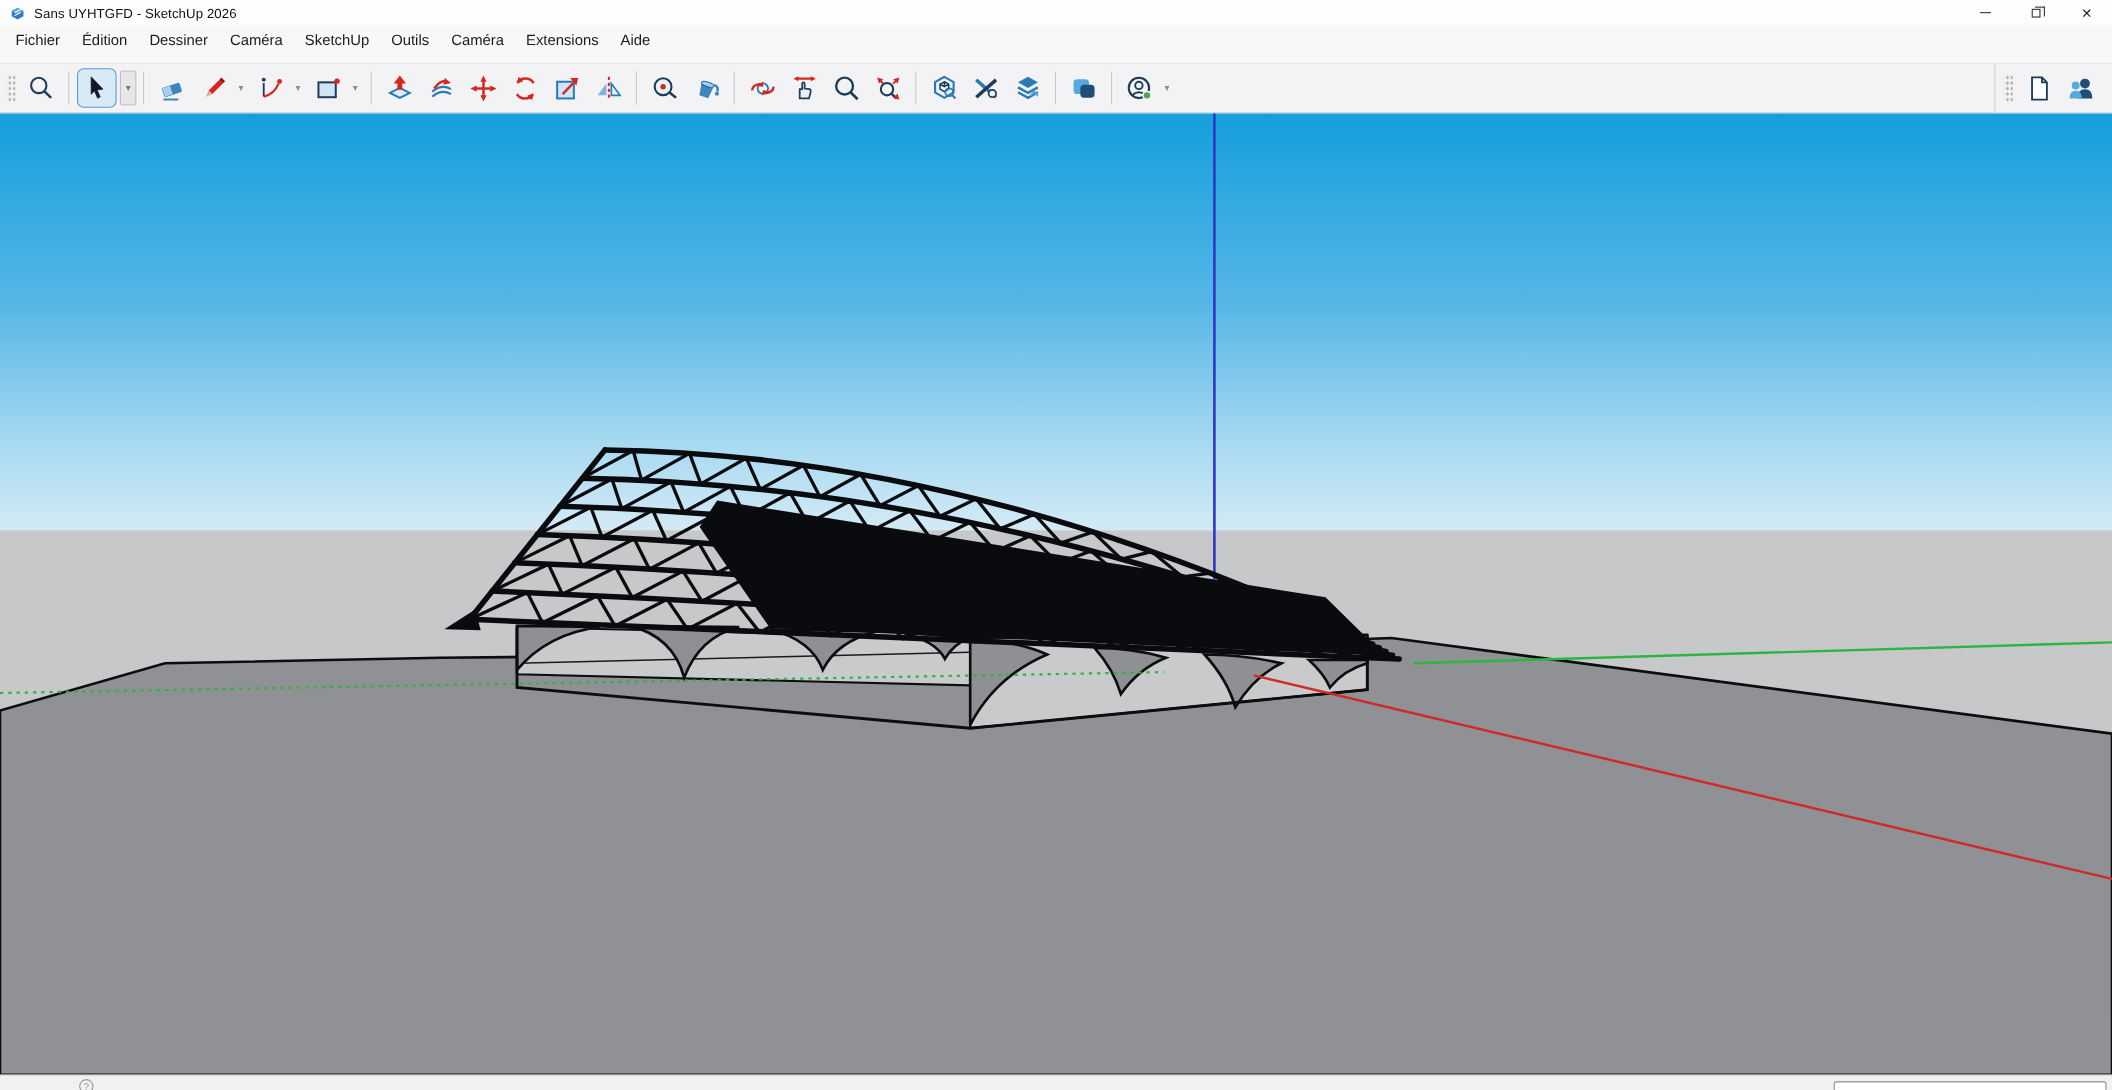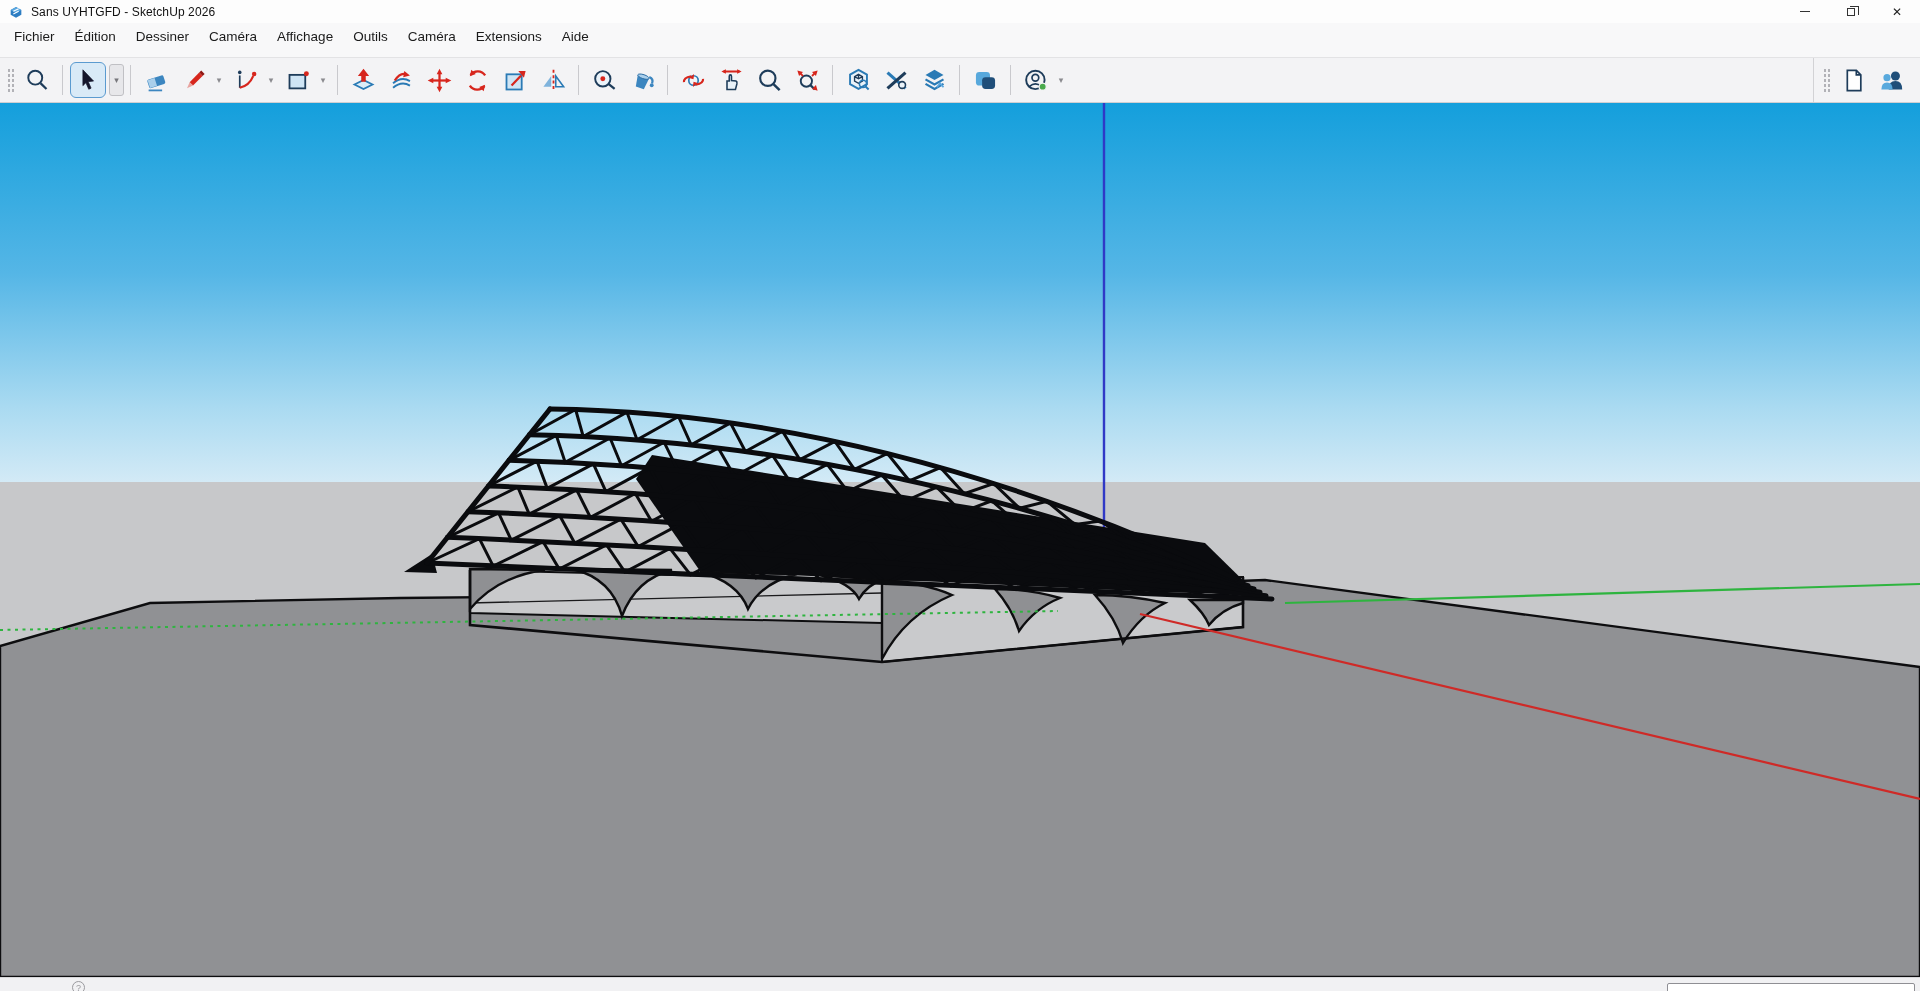--- a/index.html
+++ b/index.html
@@ -69,21 +69,21 @@
         <span class="glyph-close">✕</span>
       </div>
   </div>
 </div>
 
 <div class="menubar" id="menubar">
     <div class="menu-item">Fichier</div>
     <div class="menu-item">Édition</div>
     <div class="menu-item">Dessiner</div>
     <div class="menu-item">Caméra</div>
-    <div class="menu-item">Affichage</div>
+    <div class="menu-item">SketchUp</div>
     <div class="menu-item">Outils</div>
     <div class="menu-item">Caméra</div>
     <div class="menu-item">Extensions</div>
     <div class="menu-item">Aide</div>
   </div>
 
 <div class="toolbar" id="toolbar">
   <div class="grip"></div>
     <div class="tool-btn">
       <svg>

